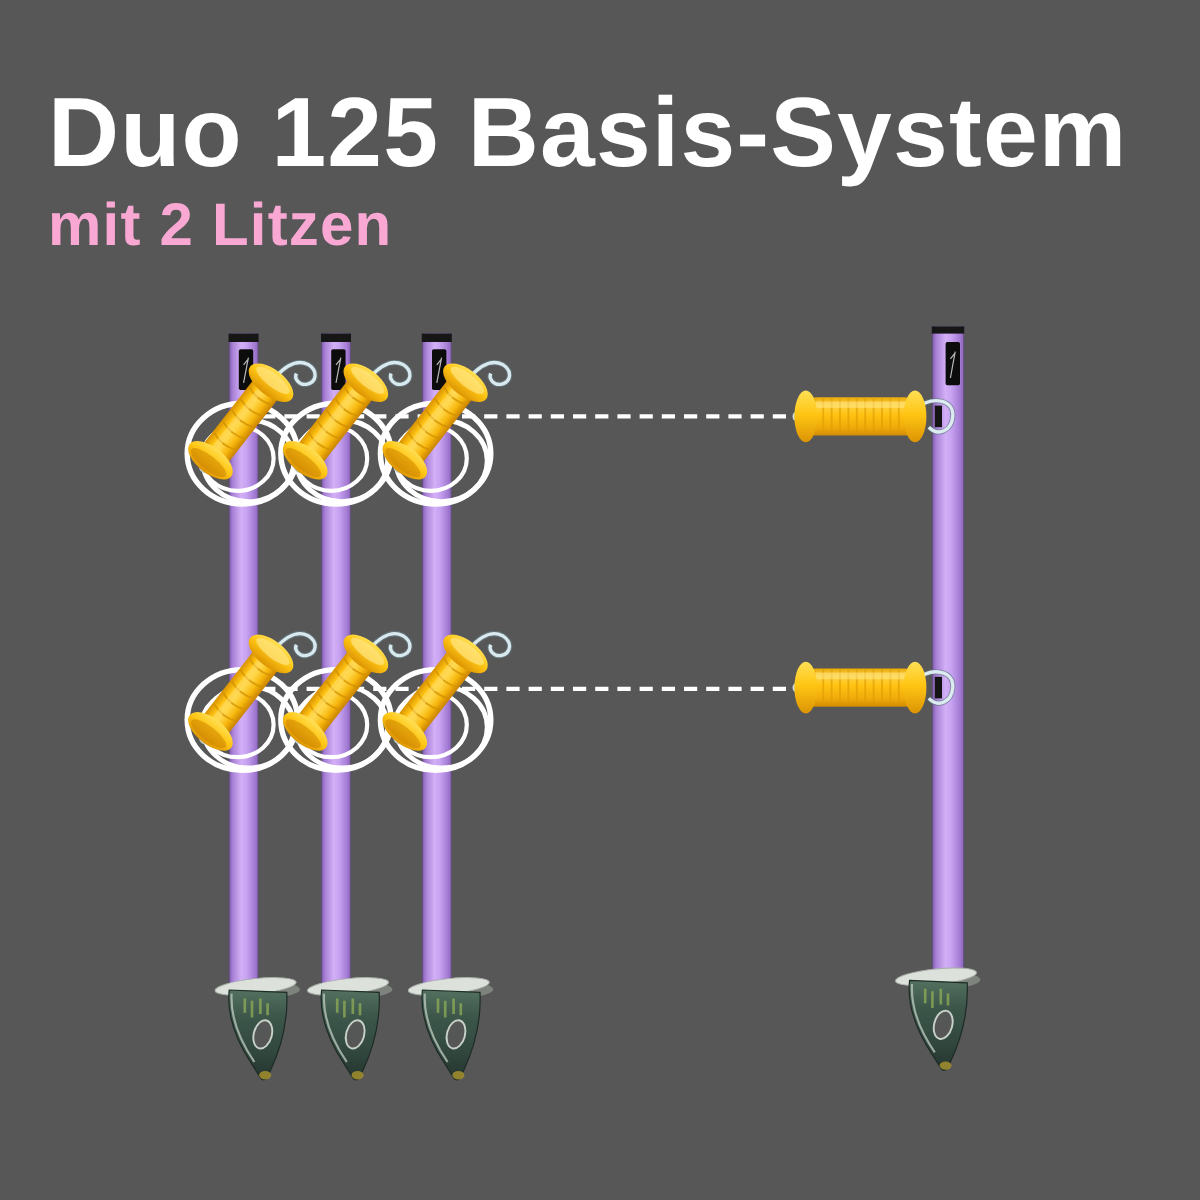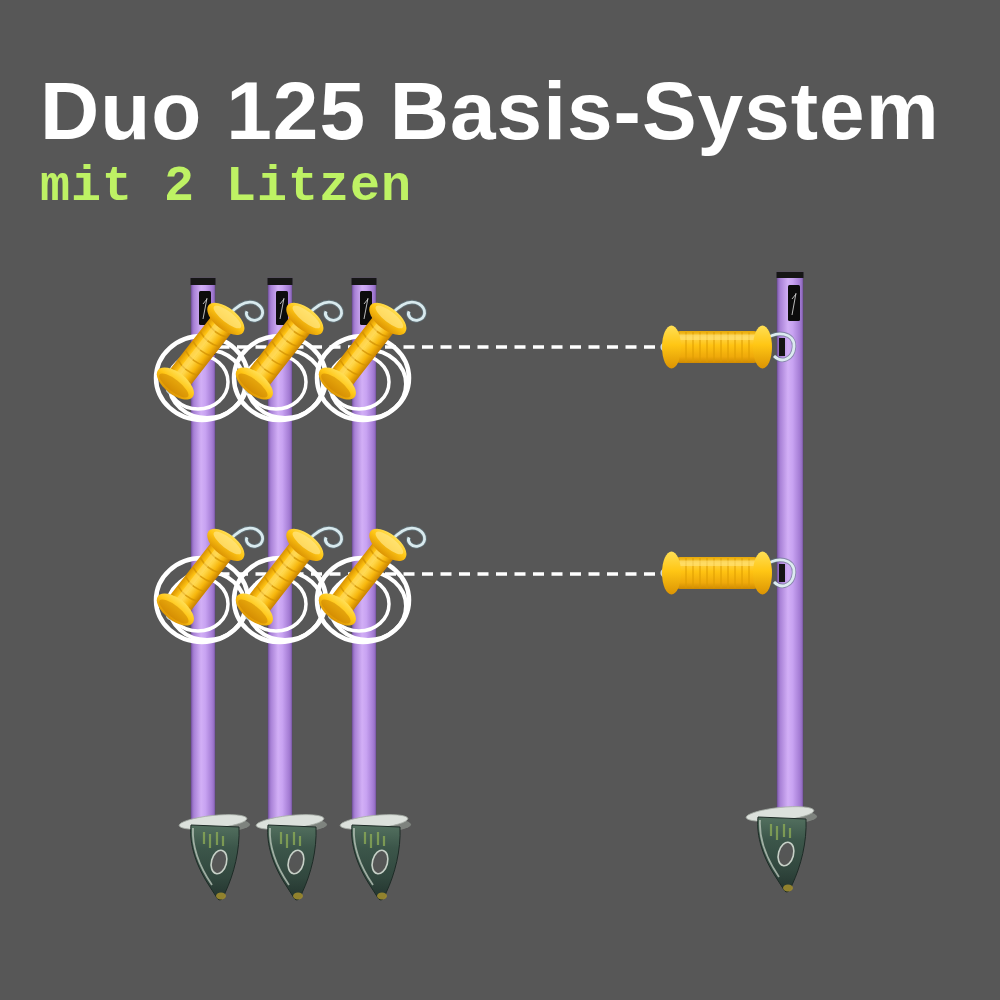--- a/index.html
+++ b/index.html
@@ -20,21 +20,21 @@
   }
   svg{position:absolute;left:0;top:0;}
 </style>
 </head>
 <body style="background: rgb(87, 87, 87);">
 
 <div class="stage">
 
   <header>
     <h1 style="color: rgb(255, 255, 255);">Duo 125 Basis-System</h1>
-    <h2 style="color: #bef264; font-family: Liberation Mono, monospace;">mit 2 Litzen</h2>
+    <h2 style="color: #f9a8d4;">mit 2 Litzen</h2>
   </header>
 
   <svg width="1000" height="1000" viewBox="0 0 1000 1000">
     <defs>
       <linearGradient id="postG" x1="0" y1="0" x2="1" y2="0">
         <stop offset="0" stop-color="#7e5bab"></stop>
         <stop offset="0.12" stop-color="#a881d6"></stop>
         <stop offset="0.42" stop-color="#d2aff6"></stop>
         <stop offset="0.6" stop-color="#c8a3f2"></stop>
         <stop offset="0.88" stop-color="#a47cd4"></stop>

